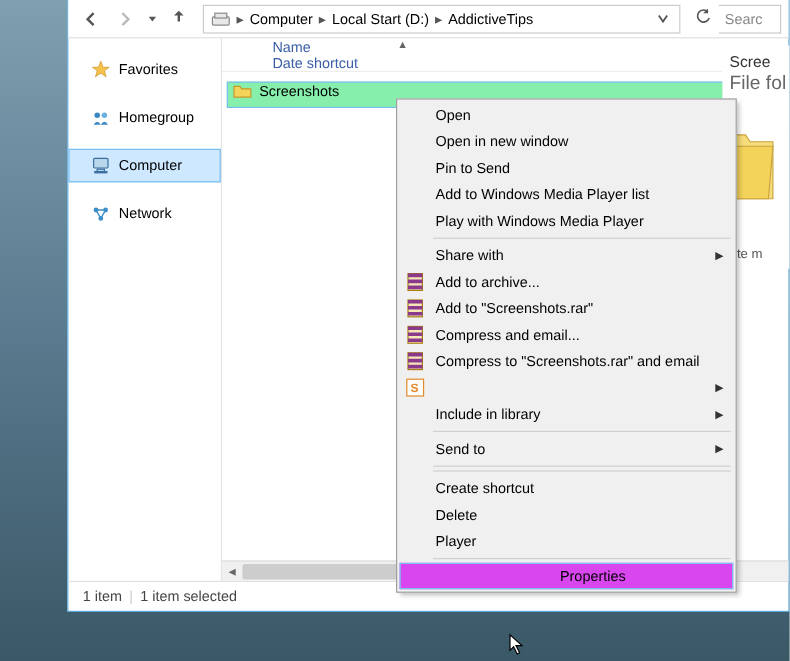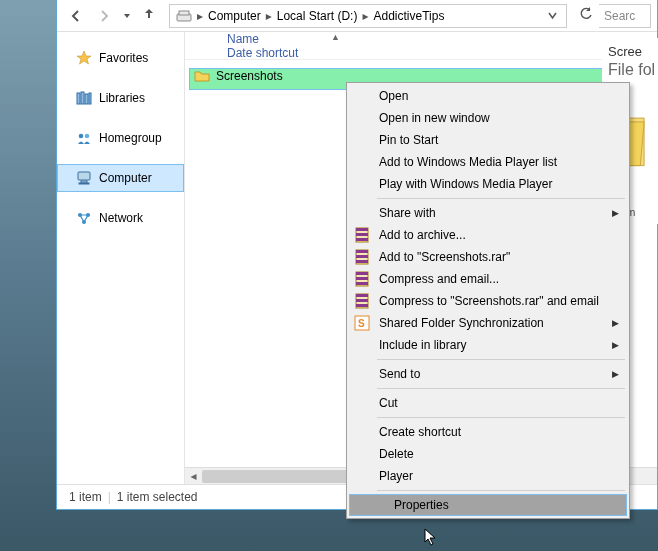--- a/index.html
+++ b/index.html
@@ -33,23 +33,23 @@
   .scroll-h .arrow { width: 17px; text-align: center; color: #666; }
   .scroll-h .track { position: relative; flex: 1; height: 100%; }
   .scroll-h .track::before { content: ""; position: absolute; top: 2px; left: 0; height: 13px; width: 70%; background: #cdcdcd; border-radius: 2px; }
   .statusbar { height: 24px; display: flex; align-items: center; padding: 0 12px; gap: 6px; border-top: 1px solid #e0e0e0; color: #444; }
   .statusbar .divider { color: #ccc; }
   .preview { position: absolute; right: 0; top: 38px; width: 56px; padding: 6px; background: #fff; }
   .preview .title { color: #333; font-size: 13px; margin-bottom: 2px; white-space: nowrap; }
   .preview .sub { color: #666; font-size: 16px; white-space: nowrap; }
   .preview .folder-lg { margin-top: 20px; width: 38px; height: 80px; }
   .preview .date { margin-top: 24px; color: #555; font-size: 11px; white-space: nowrap; }
-  .context-menu { position: absolute; top: 82px; left: 346px; width: 284px; background: #f0f0f0; border: 1px solid #a0a0a0; box-shadow: 3px 3px 4px rgba(0,0,0,.25); padding: 2px; z-index: 100; }
+  .context-menu { position: absolute; top: 82px; left: 330px; width: 284px; background: #f0f0f0; border: 1px solid #a0a0a0; box-shadow: 3px 3px 4px rgba(0,0,0,.25); padding: 2px; z-index: 100; }
   .context-menu .mi { display: flex; align-items: center; height: 22px; padding-left: 30px; position: relative; }
-  .context-menu .mi.hover { background: #a3a3a3; border: 1px solid #7abfef; padding-left: 44px; }
+  .context-menu .mi.hover { background: #d946ef; border: 1px solid #7abfef; padding-left: 44px; justify-content: center; }
   .context-menu .mi.hover .label { margin-left: 0; }
   .context-menu .mi .ico { position: absolute; left: 4px; width: 18px; height: 18px; display: flex; align-items: center; justify-content: center; }
   .context-menu .mi .arrow { margin-left: auto; margin-right: 8px; color: #333; font-size: 9px; }
   .context-menu .sep { height: 1px; background: #d0d0d0; margin: 3px 2px 3px 28px; }
   .cursor { position: absolute; top: 528px; left: 424px; z-index: 200; pointer-events: none; }
   .fav-star { fill: #f6c24b; stroke: #c08a1a; stroke-width: .5; }
   .lib-ico rect { fill: #8fbde6; stroke: #2e6ea8; }
   .home-ico path { fill: #3b88c4; }
   .comp-ico rect { fill: #b9d7ea; stroke: #3b6e9e; }
   .net-ico circle { fill: #3d8fc7; }
@@ -121,31 +121,20 @@
       <div class="item">
         <span class="icon">
           <svg width="16" height="16">
               <path class="fav-star" d="M8 1 L10 6 L15 6 L11 9 L12.5 14 L8 11 L3.5 14 L5 9 L1 6 L6 6 Z"></path>
             </svg>
         </span>
         <span>Favorites</span>
       </div>
       <div class="item">
         <span class="icon">
-          <svg class="lib-ico" width="16" height="16">
-              <rect x="1" y="3" width="3" height="11"></rect>
-              <rect x="5" y="2" width="3" height="12"></rect>
-              <rect x="9" y="4" width="3" height="10"></rect>
-              <rect x="13" y="3" width="2" height="11"></rect>
-            </svg>
-        </span>
-        <span>Libraries</span>
-      </div>
-      <div class="item">
-        <span class="icon">
           <svg class="home-ico" width="16" height="16">
               <circle cx="5" cy="6" r="2.3" fill="#3b88c4"></circle>
               <circle cx="11" cy="6" r="2.3" fill="#6bb0de"></circle>
               <path d="M2 14 Q5 9 8 14 Z"></path>
               <path d="M8 14 Q11 9 14 14 Z" fill="#6bb0de"></path>
             </svg>
         </span>
         <span>Homegroup</span>
       </div>
       <div class="item selected">
@@ -211,21 +200,21 @@
 </div>
 
 <div class="context-menu" id="ctx">
     <div class="mi">
       <span class="label">Open</span>
     </div>
     <div class="mi">
       <span class="label">Open in new window</span>
     </div>
     <div class="mi">
-      <span class="label">Pin to Start</span>
+      <span class="label">Pin to Send</span>
     </div>
     <div class="mi">
       <span class="label">Add to Windows Media Player list</span>
     </div>
     <div class="mi">
       <span class="label">Play with Windows Media Player</span>
     </div>
     <div class="sep"></div>
     <div class="mi">
       <span class="label">Share with</span>
@@ -275,36 +264,32 @@
       </span>
       <span class="label">Compress to "Screenshots.rar" and email</span>
     </div>
     <div class="mi">
       <span class="ico">
         <svg class="s-ico" width="16" height="16">
           <rect x="1" y="1" width="14" height="14"></rect>
           <text x="4" y="12">S</text>
         </svg>
       </span>
-      <span class="label">Shared Folder Synchronization</span>
       <span class="arrow">▶</span>
     </div>
     <div class="mi">
       <span class="label">Include in library</span>
       <span class="arrow">▶</span>
     </div>
     <div class="sep"></div>
     <div class="mi">
       <span class="label">Send to</span>
       <span class="arrow">▶</span>
     </div>
     <div class="sep"></div>
-    <div class="mi">
-      <span class="label">Cut</span>
-    </div>
     <div class="sep"></div>
     <div class="mi">
       <span class="label">Create shortcut</span>
     </div>
     <div class="mi">
       <span class="label">Delete</span>
     </div>
     <div class="mi">
       <span class="label">Player</span>
     </div>

